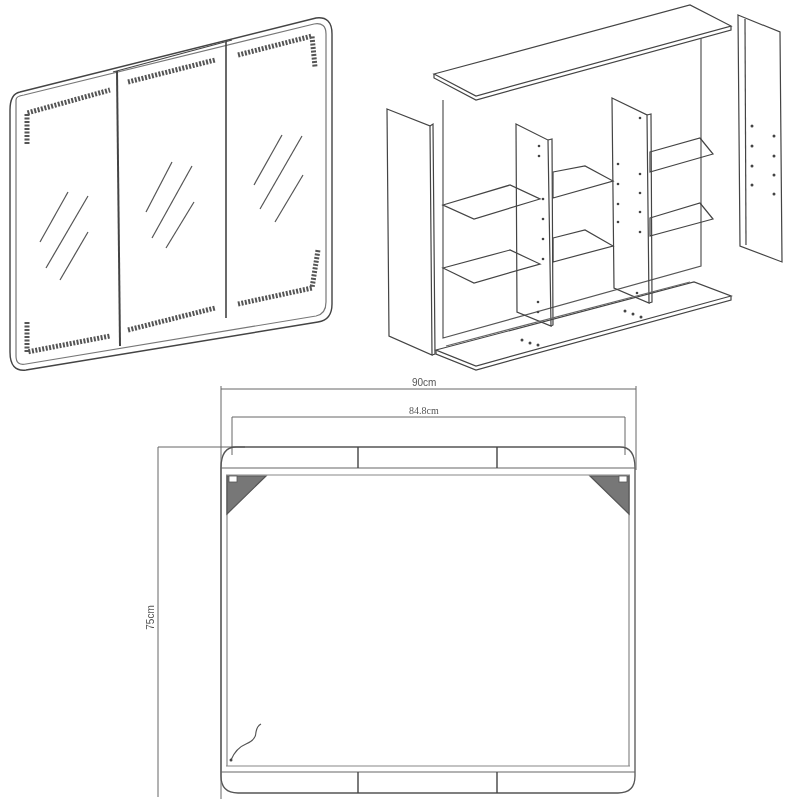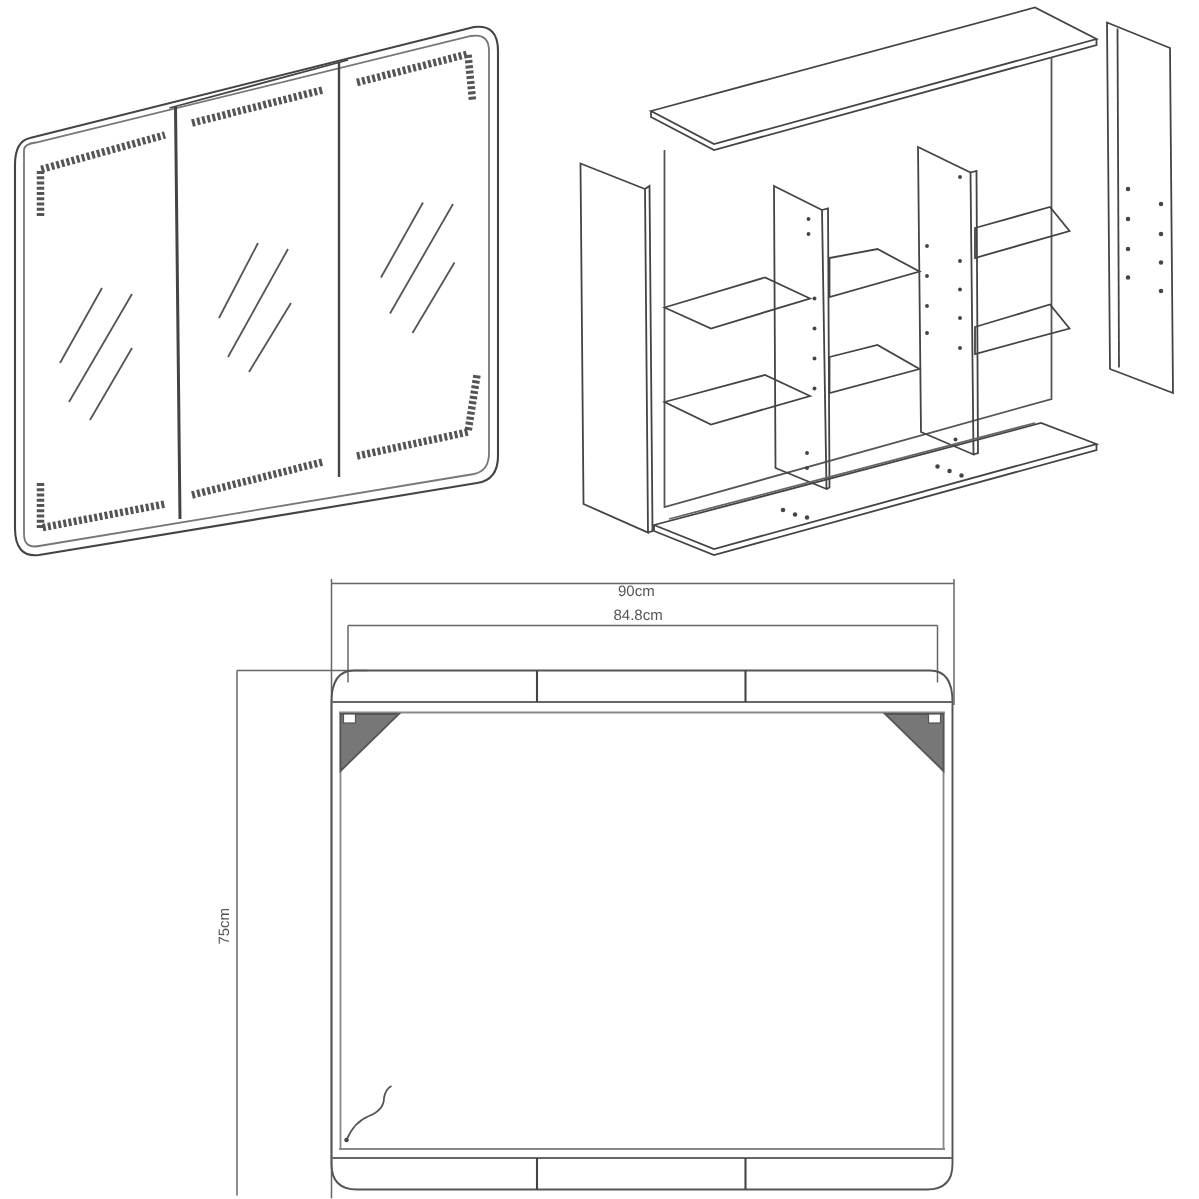--- a/index.html
+++ b/index.html
@@ -1,20 +1,20 @@
 <!DOCTYPE html>
 <html><head>
 <meta charset="utf-8">
 <style>
   html,body{margin:0;padding:0;background:#ffffff;}
   body{width:799px;height:799px;position:relative;overflow:hidden;font-family:"Liberation Sans",sans-serif;}
   svg{position:absolute;left:0;top:0;}
   .dim-label{position:absolute;font-size:10px;color:#555;font-family:"Liberation Sans",sans-serif;}
-  .lbl-w{left:412px;top:389px;}
-  .lbl-iw{left:409px;top:405px;}
+  .lbl-w{left:412px;top:377px;}
+  .lbl-iw{left:409px;top:405px;font-family:Liberation Serif, serif;}
   .lbl-h{left:138px;top:612px;transform:rotate(-90deg);transform-origin:center;}
 </style>
 </head>
 <body>
 
 <svg width="799" height="799" viewBox="0 0 799 799" fill="none" stroke="#444" stroke-width="1.2">
 
   <g>
 
     <path d="M20 92 Q10 94 10 110 L10 352 Q10 372 26 370 L318 322 Q332 320 332 304 L332 34 Q332 16 316 18 Z" stroke-width="1.4"></path>

